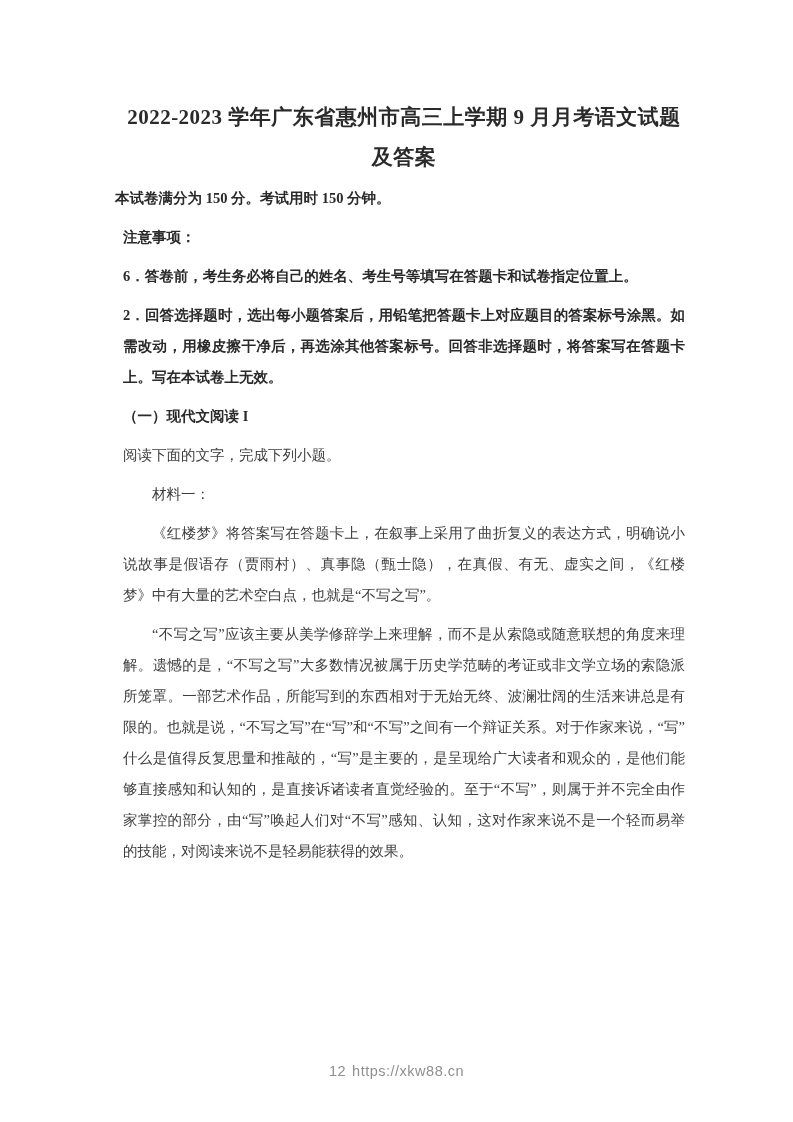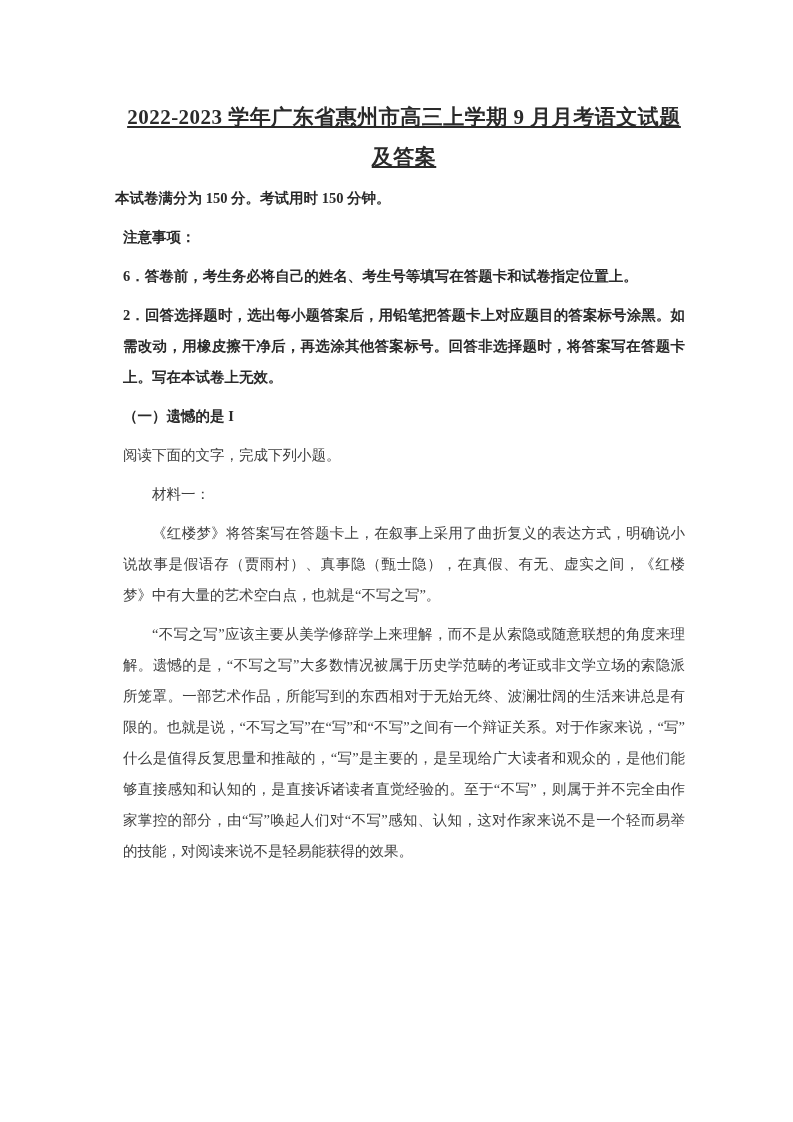--- a/index.html
+++ b/index.html
@@ -20,21 +20,21 @@
   }
   .doc-title {
     margin: 0 0 0 0;
     text-align: center;
     font-size: 21px;
     font-weight: bold;
     line-height: 40px;
     color: var(--heading-text, #2a2a2a);
     letter-spacing: 0.5px;
   }
-  .doc-title span { display: block; text-decoration: underline; }
+  .doc-title span { display: block; }
   .exam-info {
     margin: 6px 0 0 0;
     font-weight: bold;
     color: var(--heading-text, #2a2a2a);
   }
   p { margin: 8px; }
   .bold { font-weight: bold; color: var(--heading-text, #2a2a2a); }
   .para {
     text-indent: 2em;
     text-align: justify;
@@ -67,23 +67,26 @@
       <span>2022-2023 学年广东省惠州市高三上学期 9 月月考语文试题</span>
       <span>及答案</span>
     </h1>
 
     <p class="exam-info">本试卷满分为 150 分。考试用时 150 分钟。</p>
 
     <p class="bold flush">注意事项：</p>
     <p class="bold flush">6．答卷前，考生务必将自己的姓名、考生号等填写在答题卡和试卷指定位置上。</p>
     <p class="bold flush">2．回答选择题时，选出每小题答案后，用铅笔把答题卡上对应题目的答案标号涂黑。如需改动，用橡皮擦干净后，再选涂其他答案标号。回答非选择题时，将答案写在答题卡上。写在本试卷上无效。</p>
 
-    <p class="bold flush">（一）遗憾的是 I</p>
+    <p class="bold flush">（一）现代文阅读 I</p>
 
     <p class="flush">阅读下面的文字，完成下列小题。</p>
     <p class="indent">材料一：</p>
 
     <p class="para">《红楼梦》将答案写在答题卡上，在叙事上采用了曲折复义的表达方式，明确说小说故事是假语存（贾雨村）、真事隐（甄士隐），在真假、有无、虚实之间，《红楼梦》中有大量的艺术空白点，也就是“不写之写”。</p>
     <p class="para">“不写之写”应该主要从美学修辞学上来理解，而不是从索隐或随意联想的角度来理解。遗憾的是，“不写之写”大多数情况被属于历史学范畴的考证或非文学立场的索隐派所笼罩。一部艺术作品，所能写到的东西相对于无始无终、波澜壮阔的生活来讲总是有限的。也就是说，“不写之写”在“写”和“不写”之间有一个辩证关系。对于作家来说，“写”什么是值得反复思量和推敲的，“写”是主要的，是呈现给广大读者和观众的，是他们能够直接感知和认知的，是直接诉诸读者直觉经验的。至于“不写”，则属于并不完全由作家掌控的部分，由“写”唤起人们对“不写”感知、认知，这对作家来说不是一个轻而易举的技能，对阅读来说不是轻易能获得的效果。</p>
 
   </div>
 
+  <div class="page-footer">
+    <span class="num">12</span><span>https://xkw88.cn</span>
+  </div>
 </div>
 
 </body></html>

